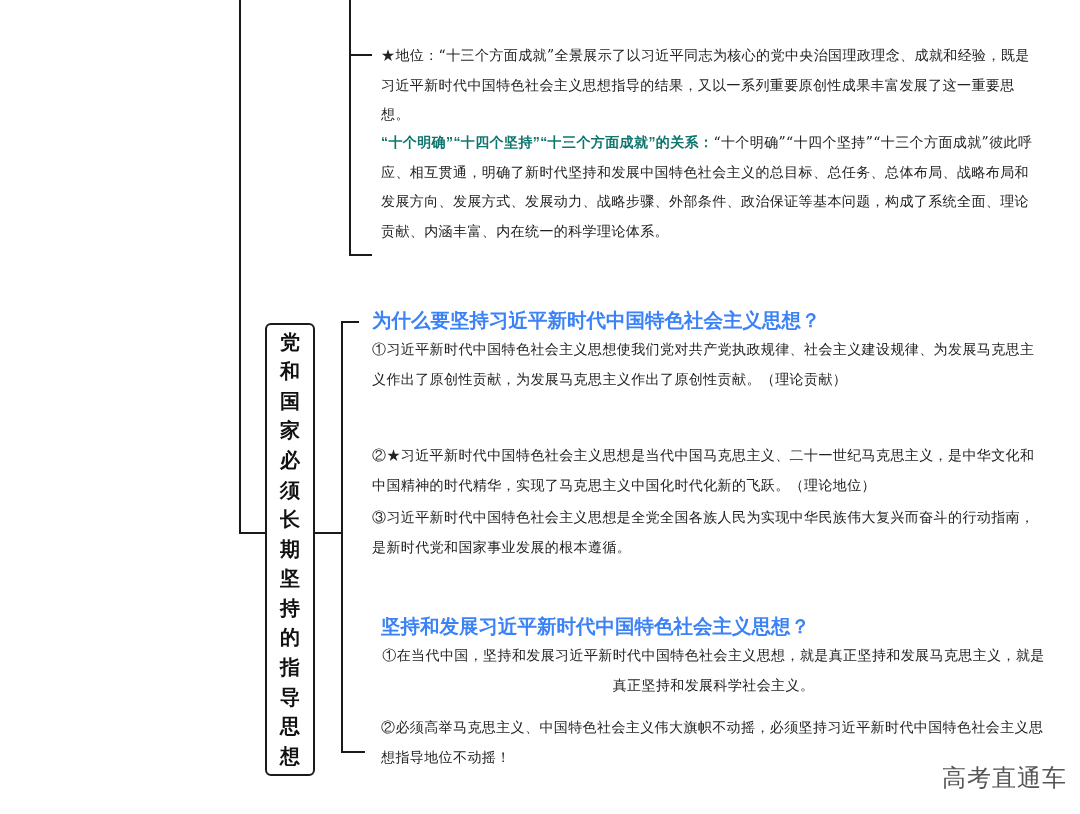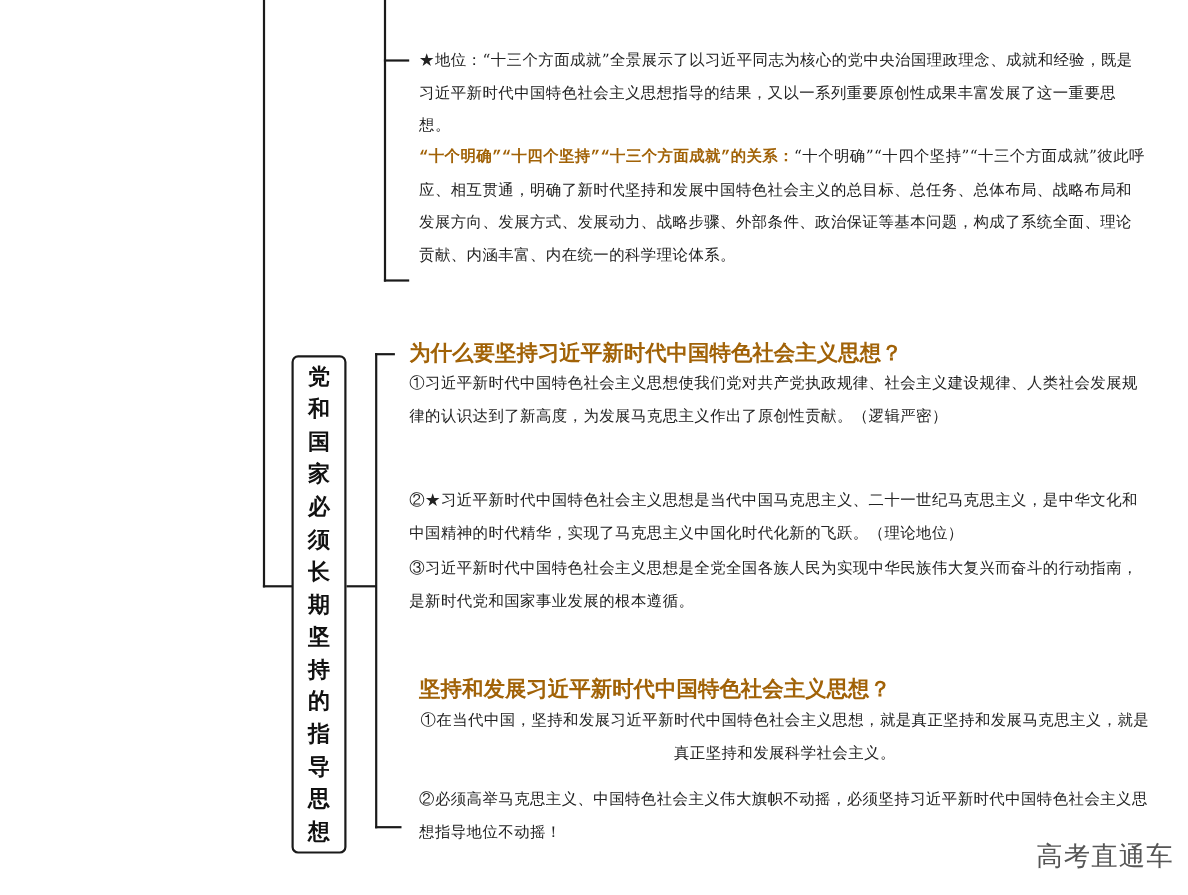--- a/index.html
+++ b/index.html
@@ -15,24 +15,24 @@
     background:#fff;
   }
   .vbox span {
     display:block; font-family:"DejaVu Sans", "Liberation Sans", sans-serif;
     font-weight:bold; font-size:20px; line-height:29.6px; color:#111;
   }
   .para {
     position:absolute; font-size:14px; line-height:29.5px; letter-spacing:0.4px;
     color:#222; margin:0;
   }
-  .para b { font-family:Liberation Mono, monospace; font-weight:bold; color:#a16207; }
+  .para b { font-family:Liberation Sans, sans-serif; font-weight:bold; color:#0f766e; }
   .heading {
     position:absolute; font-family:"DejaVu Sans", "Liberation Sans", sans-serif;
-    font-weight:bold; font-size:19.5px; line-height:29px; color:#a16207; margin:0;
+    font-weight:bold; font-size:19.5px; line-height:29px; color:#3b82f6; margin:0;
   }
   .watermark {
     position:absolute; left:942px; top:762px; font-family:"DejaVu Sans", "Liberation Sans", sans-serif;
     font-size:24px; color:#555; letter-spacing:1px;
   }
 </style>
 </head>
 <body>
 
 <div class="line" style="left:239px; top:0; width:2px; height:534px;"></div>
@@ -67,21 +67,21 @@
 
 <p class="para" style="left:381px; top:41px; width:660px;">
   <span>★地位：</span><span>“十三个方面成就”全景展示了以习近平同志为核心的党中央治国理政理念、成就和经验，既是习近平新时代中国特色社会主义思想指导的结果，又以一系列重要原创性成果丰富发展了这一重要思想。</span>
 </p>
 
 <p class="para" style="left:381px; top:128px; width:660px;">
   <b>“十个明确”“十四个坚持”“十三个方面成就”的关系：</b><span>“十个明确”“十四个坚持”“十三个方面成就”彼此呼应、相互贯通，明确了新时代坚持和发展中国特色社会主义的总目标、总任务、总体布局、战略布局和发展方向、发展方式、发展动力、战略步骤、外部条件、政治保证等基本问题，构成了系统全面、理论贡献、内涵丰富、内在统一的科学理论体系。</span>
 </p>
 
 <p class="heading" style="left:372px; top:306px; width:680px;">为什么要坚持习近平新时代中国特色社会主义思想？</p>
-<p class="para" style="left:372px; top:335px; width:670px;">①习近平新时代中国特色社会主义思想使我们党对共产党执政规律、社会主义建设规律、人类社会发展规律的认识达到了新高度，为发展马克思主义作出了原创性贡献。（逻辑严密）</p>
+<p class="para" style="left:372px; top:335px; width:670px;">①习近平新时代中国特色社会主义思想使我们党对共产党执政规律、社会主义建设规律、为发展马克思主义作出了原创性贡献，为发展马克思主义作出了原创性贡献。（理论贡献）</p>
 <p class="para" style="left:372px; top:421px; width:670px;margin-top:20px;">②★习近平新时代中国特色社会主义思想是当代中国马克思主义、二十一世纪马克思主义，是中华文化和中国精神的时代精华，实现了马克思主义中国化时代化新的飞跃。（理论地位）</p>
 <p class="para" style="left:372px; top:503px; width:670px;">③习近平新时代中国特色社会主义思想是全党全国各族人民为实现中华民族伟大复兴而奋斗的行动指南，是新时代党和国家事业发展的根本遵循。</p>
 
 <p class="heading" style="left:381px; top:612px; width:670px;">坚持和发展习近平新时代中国特色社会主义思想？</p>
 <p class="para" style="left:381px; top:641px; width:665px;text-align:center;">①在当代中国，坚持和发展习近平新时代中国特色社会主义思想，就是真正坚持和发展马克思主义，就是真正坚持和发展科学社会主义。</p>
 <p class="para" style="left:381px; top:697px; width:665px;margin-top:16px;">②必须高举马克思主义、中国特色社会主义伟大旗帜不动摇，必须坚持习近平新时代中国特色社会主义思想指导地位不动摇！</p>
 
 <div class="watermark">高考直通车</div>
 
 </body></html>

